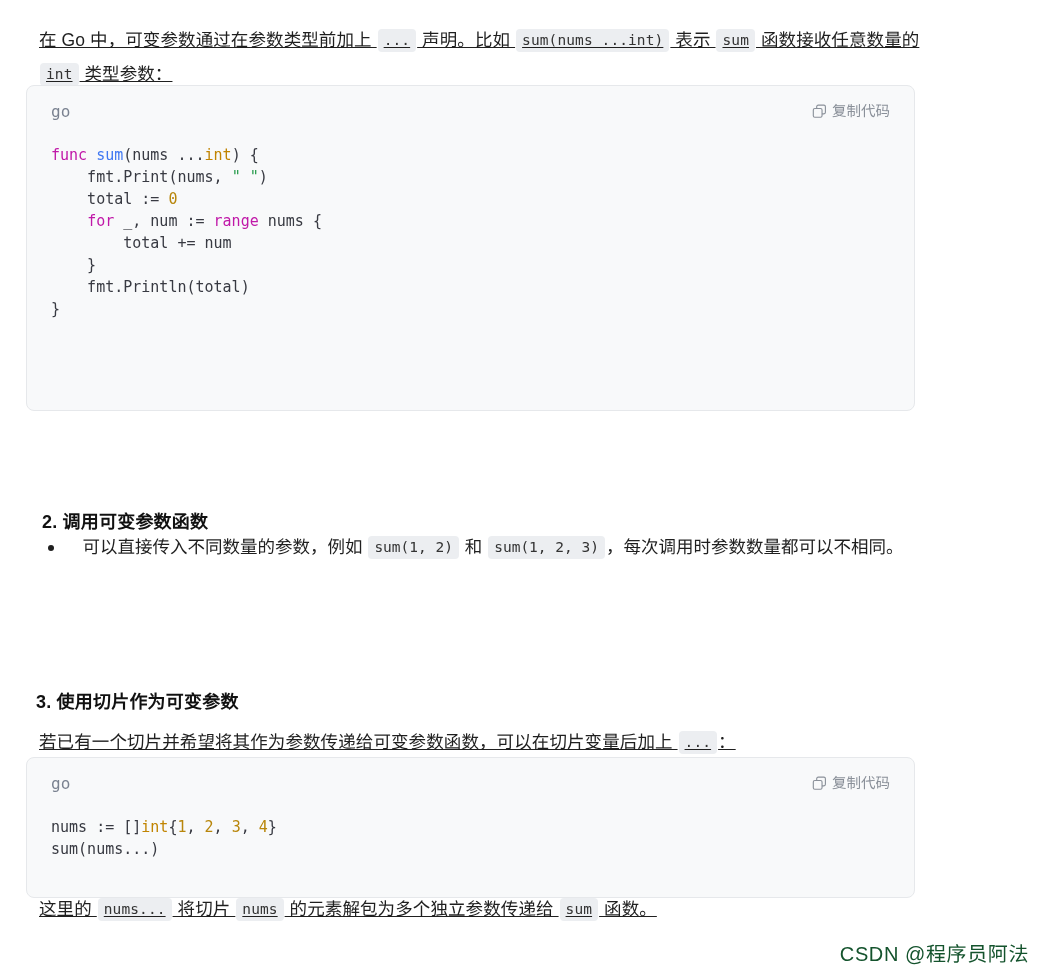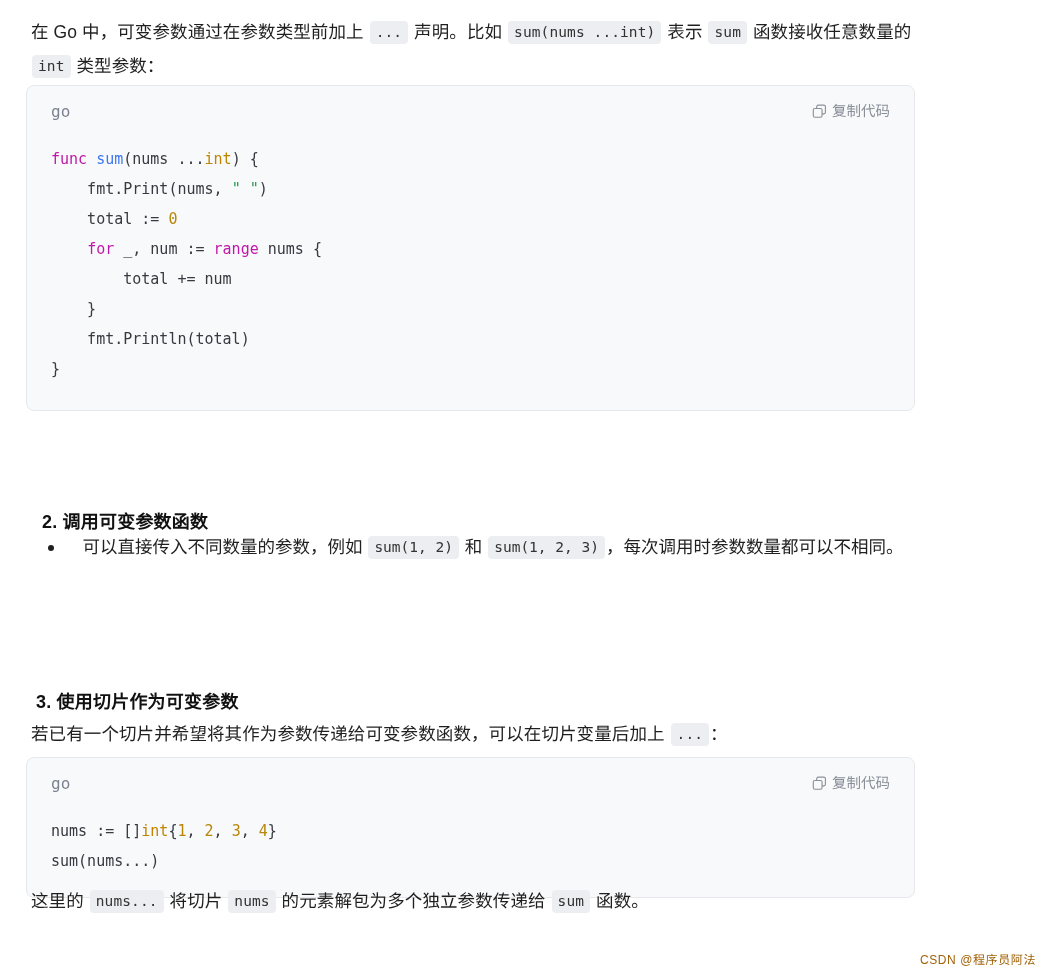--- a/index.html
+++ b/index.html
@@ -23,23 +23,24 @@
     height: 975px;
     box-sizing: border-box;
     padding: 0 20px;
   }
 
   
   .para {
     font-size: 17.5px;
     line-height: 34px;
     color: #1f1f1f;
-    margin: 5px;
+    margin: 13px;
     padding: 0;
     letter-spacing: 0.1px;
+    text-decoration: underline;
   }
   .para.intro {
     padding-top: 6px;
   }
 
   
   code.inline {
     font-family: "DejaVu Sans Mono", "Liberation Mono", monospace;
     font-size: 14.5px;
     background: #eceef1;
@@ -88,21 +89,21 @@
     display: inline-block;
     width: 15px;
     height: 15px;
     position: relative;
     flex: 0 0 auto;
   }
   pre.code {
     margin: 0;
     font-family: "DejaVu Sans Mono", "Liberation Mono", monospace;
     font-size: 15px;
-    line-height: 30px;
+    line-height: 22px;
     color: #383a42;
     white-space: pre;
     tab-size: 4;
   }
   .tok-kw   { color: #c018a8; }
   .tok-fn   { color: #4078f2; }
   .tok-type { color: #c18401; }
   .tok-num  { color: #b8860b; }
   .tok-str  { color: #2a9d4e; }
   .tok-pl   { color: #383a42; }
@@ -139,24 +140,24 @@
     top: 17px;
     width: 6px;
     height: 6px;
     background: #1f1f1f;
     border-radius: 50%;
   }
 
   
   .watermark {
     position: absolute;
-    right: 11px;
+    right: 18px;
     bottom: 8px;
-    font-size: 12px;
-    color: #a16207;
+    font-size: 20px;
+    color: #14532d;
     letter-spacing: 0.6px;
     user-select: none;
     white-space: nowrap;
   }
 
   
   .abs { position: absolute; }
 </style>
 </head>
 <body>

